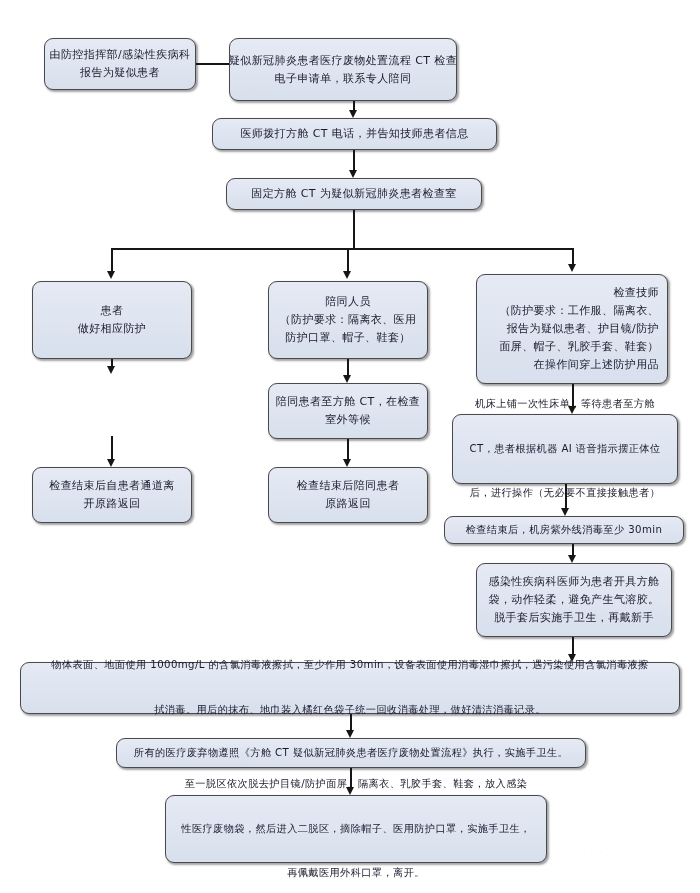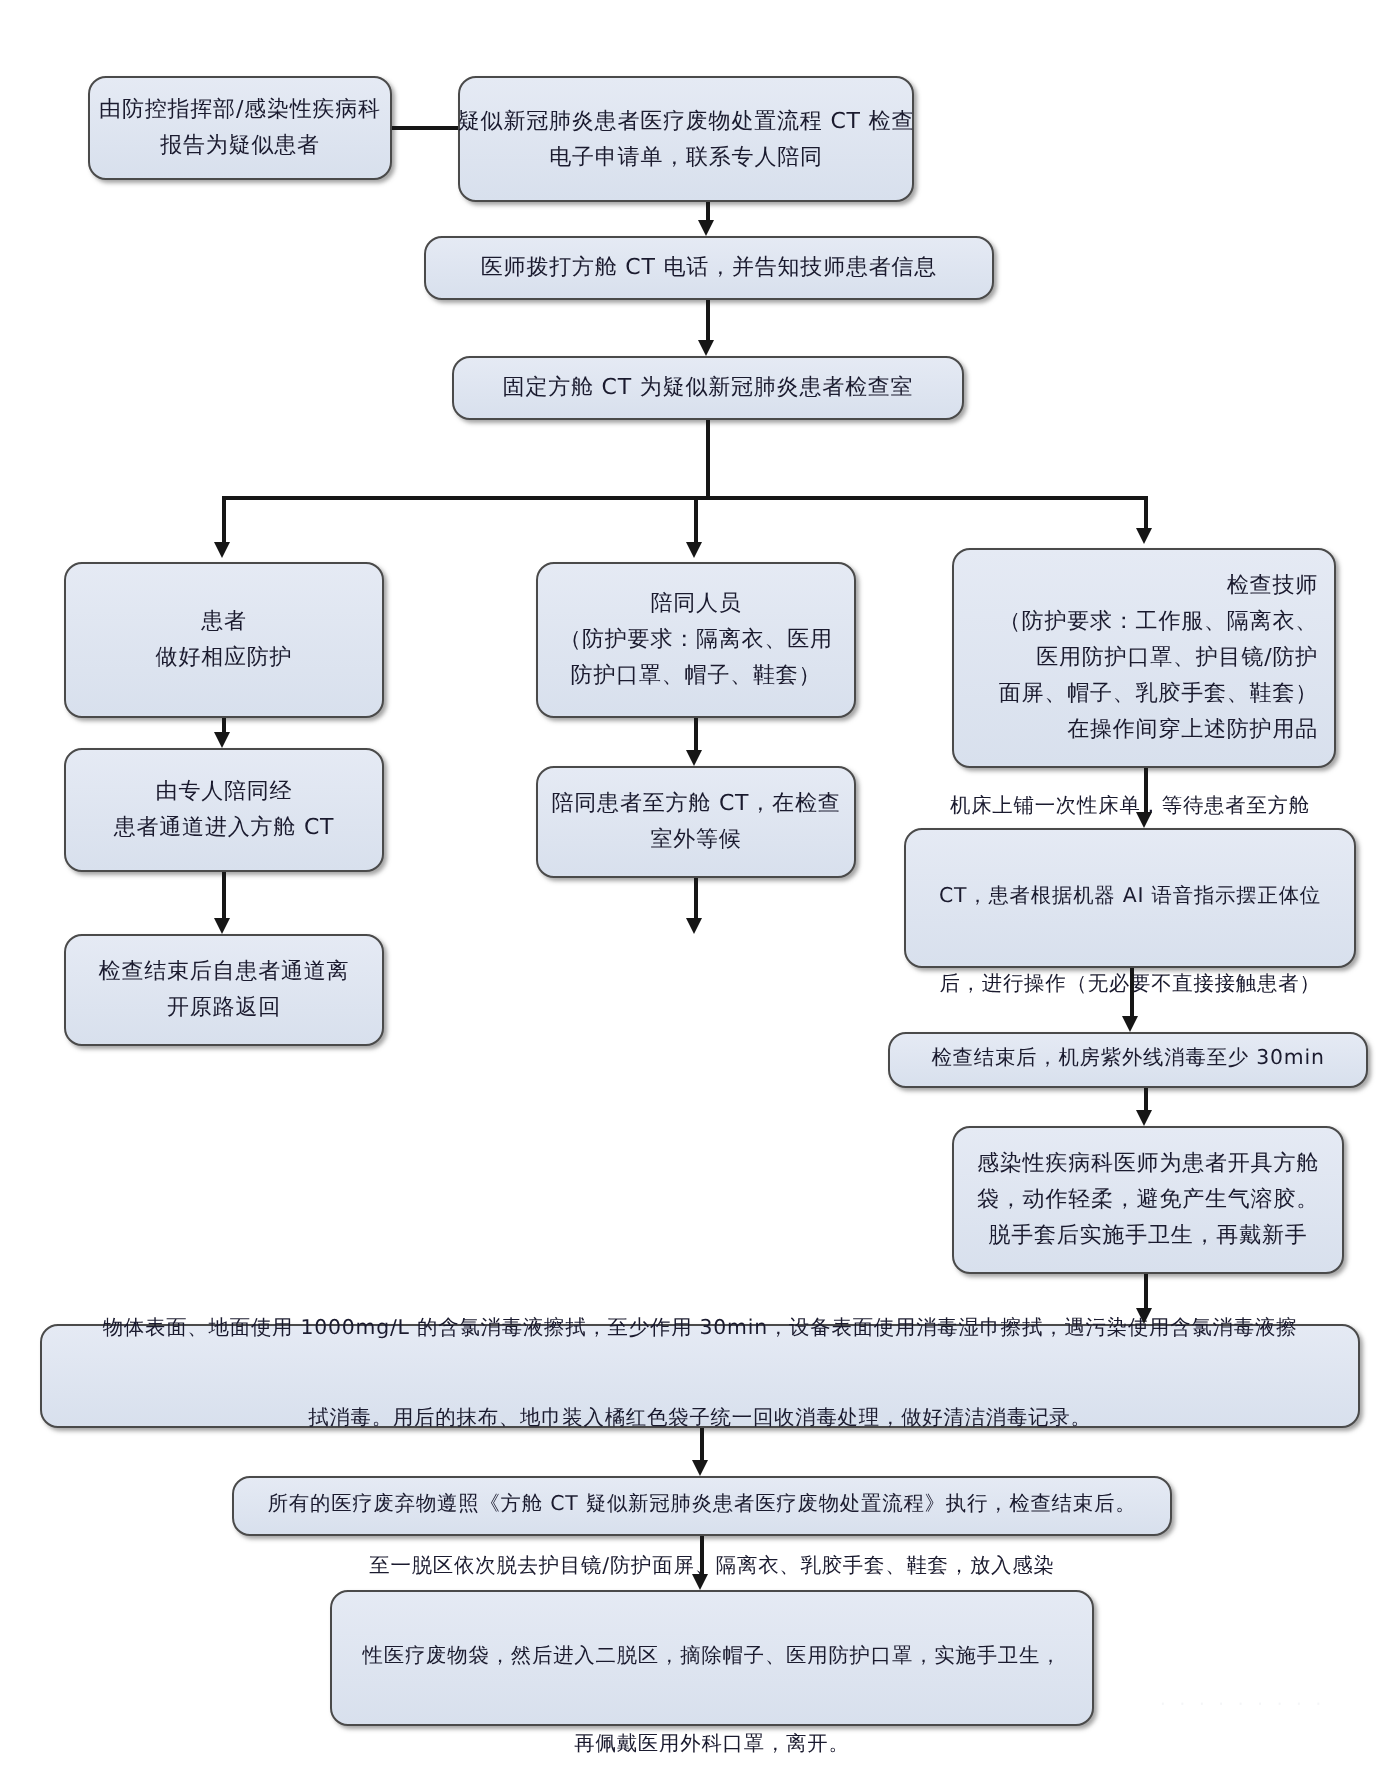--- a/index.html
+++ b/index.html
@@ -87,46 +87,46 @@
 
   <div class="node" style="left:226px; top:178px; width:256px; height:32px;">
     <span class="ln">固定方舱 CT 为疑似新冠肺炎患者检查室</span>
   </div>
 
   <div class="node" style="left:32px; top:281px; width:160px; height:78px;">
     <span class="ln">患者</span>
     <span class="ln">做好相应防护</span>
   </div>
 
-  <div class="node" style="left:32px; top:374px; width:160px; height:62px;">
-    <span class="ln">由专人陪同经</span>
-    <span class="ln">患者通道进入方舱 CT</span>
-  </div>
 
   <div class="node" style="left:32px; top:467px; width:160px; height:56px;">
     <span class="ln">检查结束后自患者通道离</span>
     <span class="ln">开原路返回</span>
   </div>
 
   <div class="node" style="left:268px; top:281px; width:160px; height:78px;">
     <span class="ln">陪同人员</span>
     <span class="ln">（防护要求：隔离衣、医用</span>
     <span class="ln">防护口罩、帽子、鞋套）</span>
   </div>
 
   <div class="node" style="left:268px; top:383px; width:160px; height:56px;">
     <span class="ln">陪同患者至方舱 CT，在检查</span>
     <span class="ln">室外等候</span>
   </div>
 
+  <div class="node" style="left:268px; top:467px; width:160px; height:56px;">
+    <span class="ln">检查结束后陪同患者</span>
+    <span class="ln">原路返回</span>
+  </div>
 
   <div class="node" style="left:476px; top:274px; width:192px; height:110px;align-items:flex-end;">
     <span class="ln">检查技师</span>
     <span class="ln">（防护要求：工作服、隔离衣、</span>
-    <span class="ln">医用防护口罩、护目镜/防护</span>
+    <span class="ln">报告为疑似患者、护目镜/防护</span>
     <span class="ln">面屏、帽子、乳胶手套、鞋套）</span>
     <span class="ln">在操作间穿上述防护用品</span>
   </div>
 
   <div class="node small" style="left:452px; top:414px; width:226px; height:70px;">
     <span class="ln">机床上铺一次性床单，等待患者至方舱</span>
     <span class="ln">CT，患者根据机器 AI 语音指示摆正体位</span>
     <span class="ln">后，进行操作（无必要不直接接触患者）</span>
   </div>
 
@@ -139,21 +139,21 @@
     <span class="ln">袋，动作轻柔，避免产生气溶胶。</span>
     <span class="ln">脱手套后实施手卫生，再戴新手</span>
   </div>
 
   <div class="node small" style="left:20px; top:662px; width:660px; height:52px;">
     <span class="ln">物体表面、地面使用 1000mg/L 的含氯消毒液擦拭，至少作用 30min，设备表面使用消毒湿巾擦拭，遇污染使用含氯消毒液擦</span>
     <span class="ln">拭消毒。用后的抹布、地巾装入橘红色袋子统一回收消毒处理，做好清洁消毒记录。</span>
   </div>
 
   <div class="node small" style="left:116px; top:738px; width:470px; height:30px;">
-    <span class="ln">所有的医疗废弃物遵照《方舱 CT 疑似新冠肺炎患者医疗废物处置流程》执行，检查结束后。</span>
+    <span class="ln">所有的医疗废弃物遵照《方舱 CT 疑似新冠肺炎患者医疗废物处置流程》执行，实施手卫生。</span>
   </div>
 
   <div class="node small" style="left:165px; top:795px; width:382px; height:68px;text-align:right;">
     <span class="ln">至一脱区依次脱去护目镜/防护面屏、隔离衣、乳胶手套、鞋套，放入感染</span>
     <span class="ln">性医疗废物袋，然后进入二脱区，摘除帽子、医用防护口罩，实施手卫生，</span>
     <span class="ln">再佩戴医用外科口罩，离开。</span>
   </div>
 
   <div class="conn h" style="left:196px; top:63px; width:33px;"></div>
 

